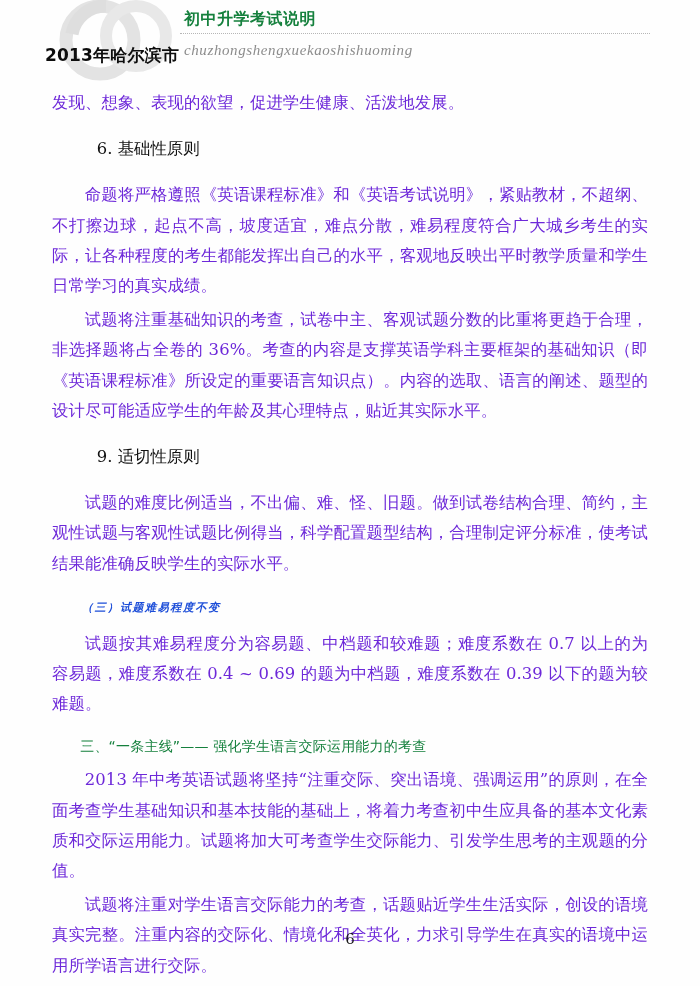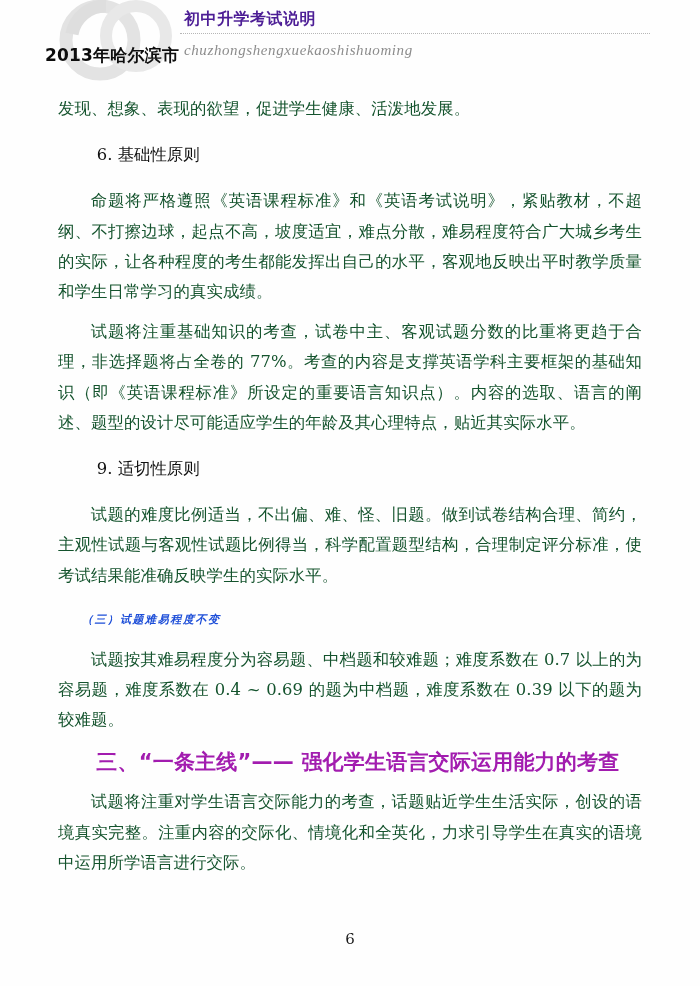--- a/index.html
+++ b/index.html
@@ -53,21 +53,21 @@
   .header-right {
     position: absolute;
     left: 180px;
     top: 8px;
     width: 470px;
   }
   .header-title {
     font-family: "DejaVu Sans", "Liberation Sans", sans-serif;
     font-weight: bold;
     font-size: 16px;
-    color: #4c1d95;
+    color: #15803d;
     letter-spacing: 0.5px;
     line-height: 22px;
     padding-left: 4px;
   }
   .header-rule {
     margin-top: 3px;
     border-top: 1px dotted #b6b6b6;
     height: 0;
     width: 100%;
   }
@@ -83,25 +83,25 @@
   }
 
   
   .content {
     position: absolute;
     left: 48px;
     top: 84px;
     width: 604px;
   }
   p.para {
-    margin: 10px;
+    margin: 4px;
     font-family: "DejaVu Serif", "Liberation Serif", serif;
     font-size: 16.4px;
     line-height: 30.2px;
-    color: #14532d;
+    color: #6d28d9;
     text-align: justify;
     text-justify: inter-ideograph;
     text-indent: 2em;
     letter-spacing: 0.1px;
   }
   p.para.noindent { text-indent: 0; }
 
   h3.sub-num {
     margin: 16px;
     font-family: "DejaVu Serif", "Liberation Serif", serif;
@@ -122,24 +122,24 @@
     line-height: 30px;
     color: #1d4ed8;
     text-indent: 3.1em;
     letter-spacing: 1.6px;
   }
 
   
   h2.hei-heading {
     margin: 12px 0 4px 0;
     font-family: "DejaVu Sans", "Liberation Sans", sans-serif;
-    font-weight: bold;
-    font-size: 21px;
+    font-weight: normal;
+    font-size: 14px;
     line-height: 30px;
-    color: #a21caf;
+    color: #15803d;
     text-indent: 2.3em;
     letter-spacing: 0.2px;
   }
 
   
   .footer {
     position: absolute;
     left: 0;
     top: 930px;
     width: 700px;
@@ -172,33 +172,34 @@
   </div>
 
   <div class="content">
 
     <p class="para noindent">发现、想象、表现的欲望，促进学生健康、活泼地发展。</p>
 
     <h3 class="sub-num">6. 基础性原则</h3>
 
     <p class="para">命题将严格遵照《英语课程标准》和《英语考试说明》，紧贴教材，不超纲、不打擦边球，起点不高，坡度适宜，难点分散，难易程度符合广大城乡考生的实际，让各种程度的考生都能发挥出自己的水平，客观地反映出平时教学质量和学生日常学习的真实成绩。</p>
 
-    <p class="para">试题将注重基础知识的考查，试卷中主、客观试题分数的比重将更趋于合理，非选择题将占全卷的 77%。考查的内容是支撑英语学科主要框架的基础知识（即《英语课程标准》所设定的重要语言知识点）。内容的选取、语言的阐述、题型的设计尽可能适应学生的年龄及其心理特点，贴近其实际水平。</p>
+    <p class="para">试题将注重基础知识的考查，试卷中主、客观试题分数的比重将更趋于合理，非选择题将占全卷的 36%。考查的内容是支撑英语学科主要框架的基础知识（即《英语课程标准》所设定的重要语言知识点）。内容的选取、语言的阐述、题型的设计尽可能适应学生的年龄及其心理特点，贴近其实际水平。</p>
 
     <h3 class="sub-num">9. 适切性原则</h3>
 
     <p class="para">试题的难度比例适当，不出偏、难、怪、旧题。做到试卷结构合理、简约，主观性试题与客观性试题比例得当，科学配置题型结构，合理制定评分标准，使考试结果能准确反映学生的实际水平。</p>
 
     <h2 class="script-heading">（三）试题难易程度不变</h2>
 
 
     <p class="para">试题按其难易程度分为容易题、中档题和较难题；难度系数在 0.7 以上的为容易题，难度系数在 0.4 ~ 0.69 的题为中档题，难度系数在 0.39 以下的题为较难题。</p>
 
     <h2 class="hei-heading">三、“一条主线”—— 强化学生语言交际运用能力的考查</h2>
 
+    <p class="para">2013 年中考英语试题将坚持“注重交际、突出语境、强调运用”的原则，在全面考查学生基础知识和基本技能的基础上，将着力考查初中生应具备的基本文化素质和交际运用能力。试题将加大可考查学生交际能力、引发学生思考的主观题的分值。</p>
 
     <p class="para">试题将注重对学生语言交际能力的考查，话题贴近学生生活实际，创设的语境真实完整。注重内容的交际化、情境化和全英化，力求引导学生在真实的语境中运用所学语言进行交际。</p>
 
   </div>
 
   <div class="footer">
     <span class="page-number">6</span>
   </div>
 
 </div>

